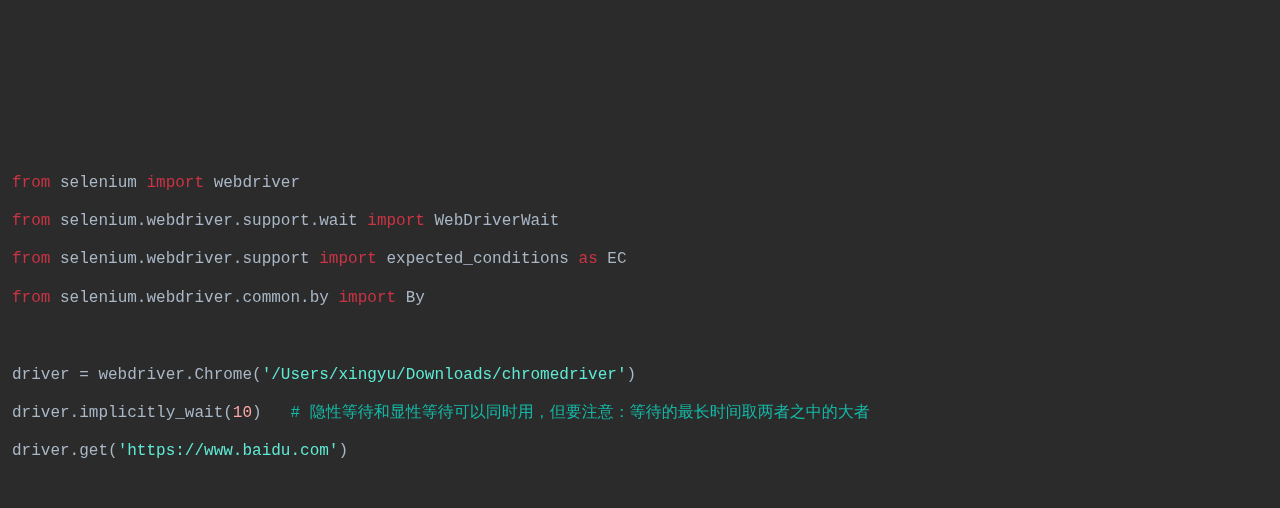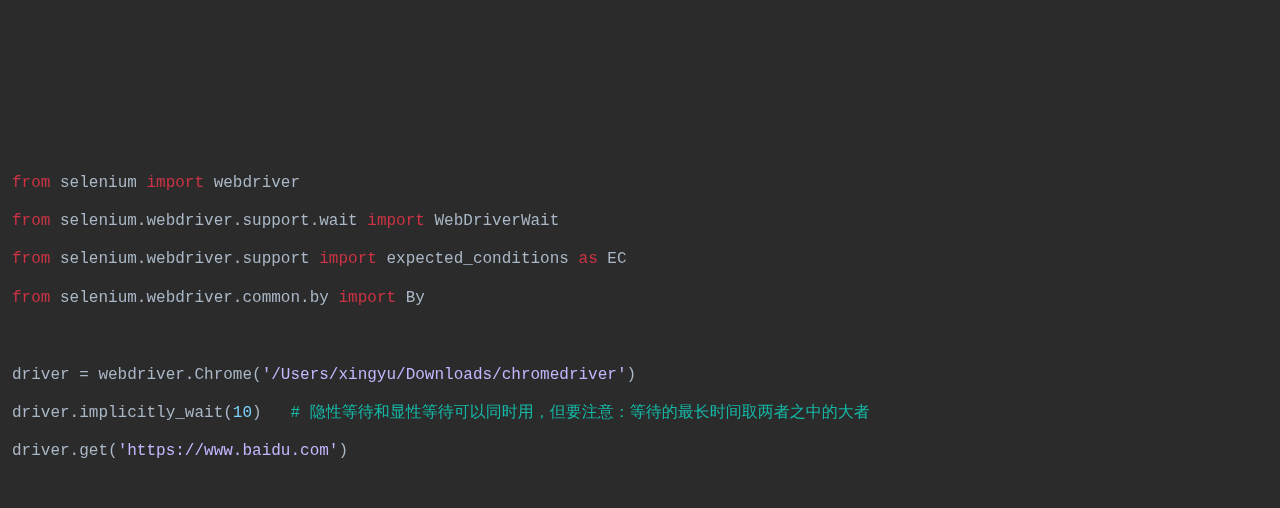--- a/index.html
+++ b/index.html
@@ -12,22 +12,22 @@
       background-color: #2b2b2b;
       color: #a9b7c6;
       font-family: 'Consolas', 'Monaco', 'Courier New', monospace;
       font-size: 16px;
       padding: 10px 12px;
       line-height: 2.4;
       white-space: pre;
       overflow-x: auto;
     }
     .kw { color: #cc3344; }
-    .str { color: #c4b5fd; }
-    .num { color: #7dd3fc; }
+    .str { color: #5eead4; }
+    .num { color: #fca5a5; }
     .cmt { color: #14b8a6; }
   </style>
 </head>
 <body>
 
 
 
 <div><div><span class="kw">from</span> <span>selenium</span> <span class="kw">import</span> <span>webdriver</span></div><div><span class="kw">from</span> <span>selenium.webdriver.support.wait</span> <span class="kw">import</span> <span>WebDriverWait</span></div><div><span class="kw">from</span> <span>selenium.webdriver.support</span> <span class="kw">import</span> <span>expected_conditions</span> <span class="kw">as</span> <span>EC</span></div><div><span class="kw">from</span> <span>selenium.webdriver.common.by</span> <span class="kw">import</span> <span>By</span></div><div> </div><div><span>driver = webdriver.Chrome(</span><span class="str">'/Users/xingyu/Downloads/chromedriver'</span><span>)</span></div><div><span>driver.implicitly_wait(</span><span class="num">10</span><span>)   </span><span class="cmt"># 隐性等待和显性等待可以同时用，但要注意：等待的最长时间取两者之中的大者</span></div><div><span>driver.get(</span><span class="str">'https://www.baidu.com'</span><span>)</span></div><div> </div></div>
 
 

